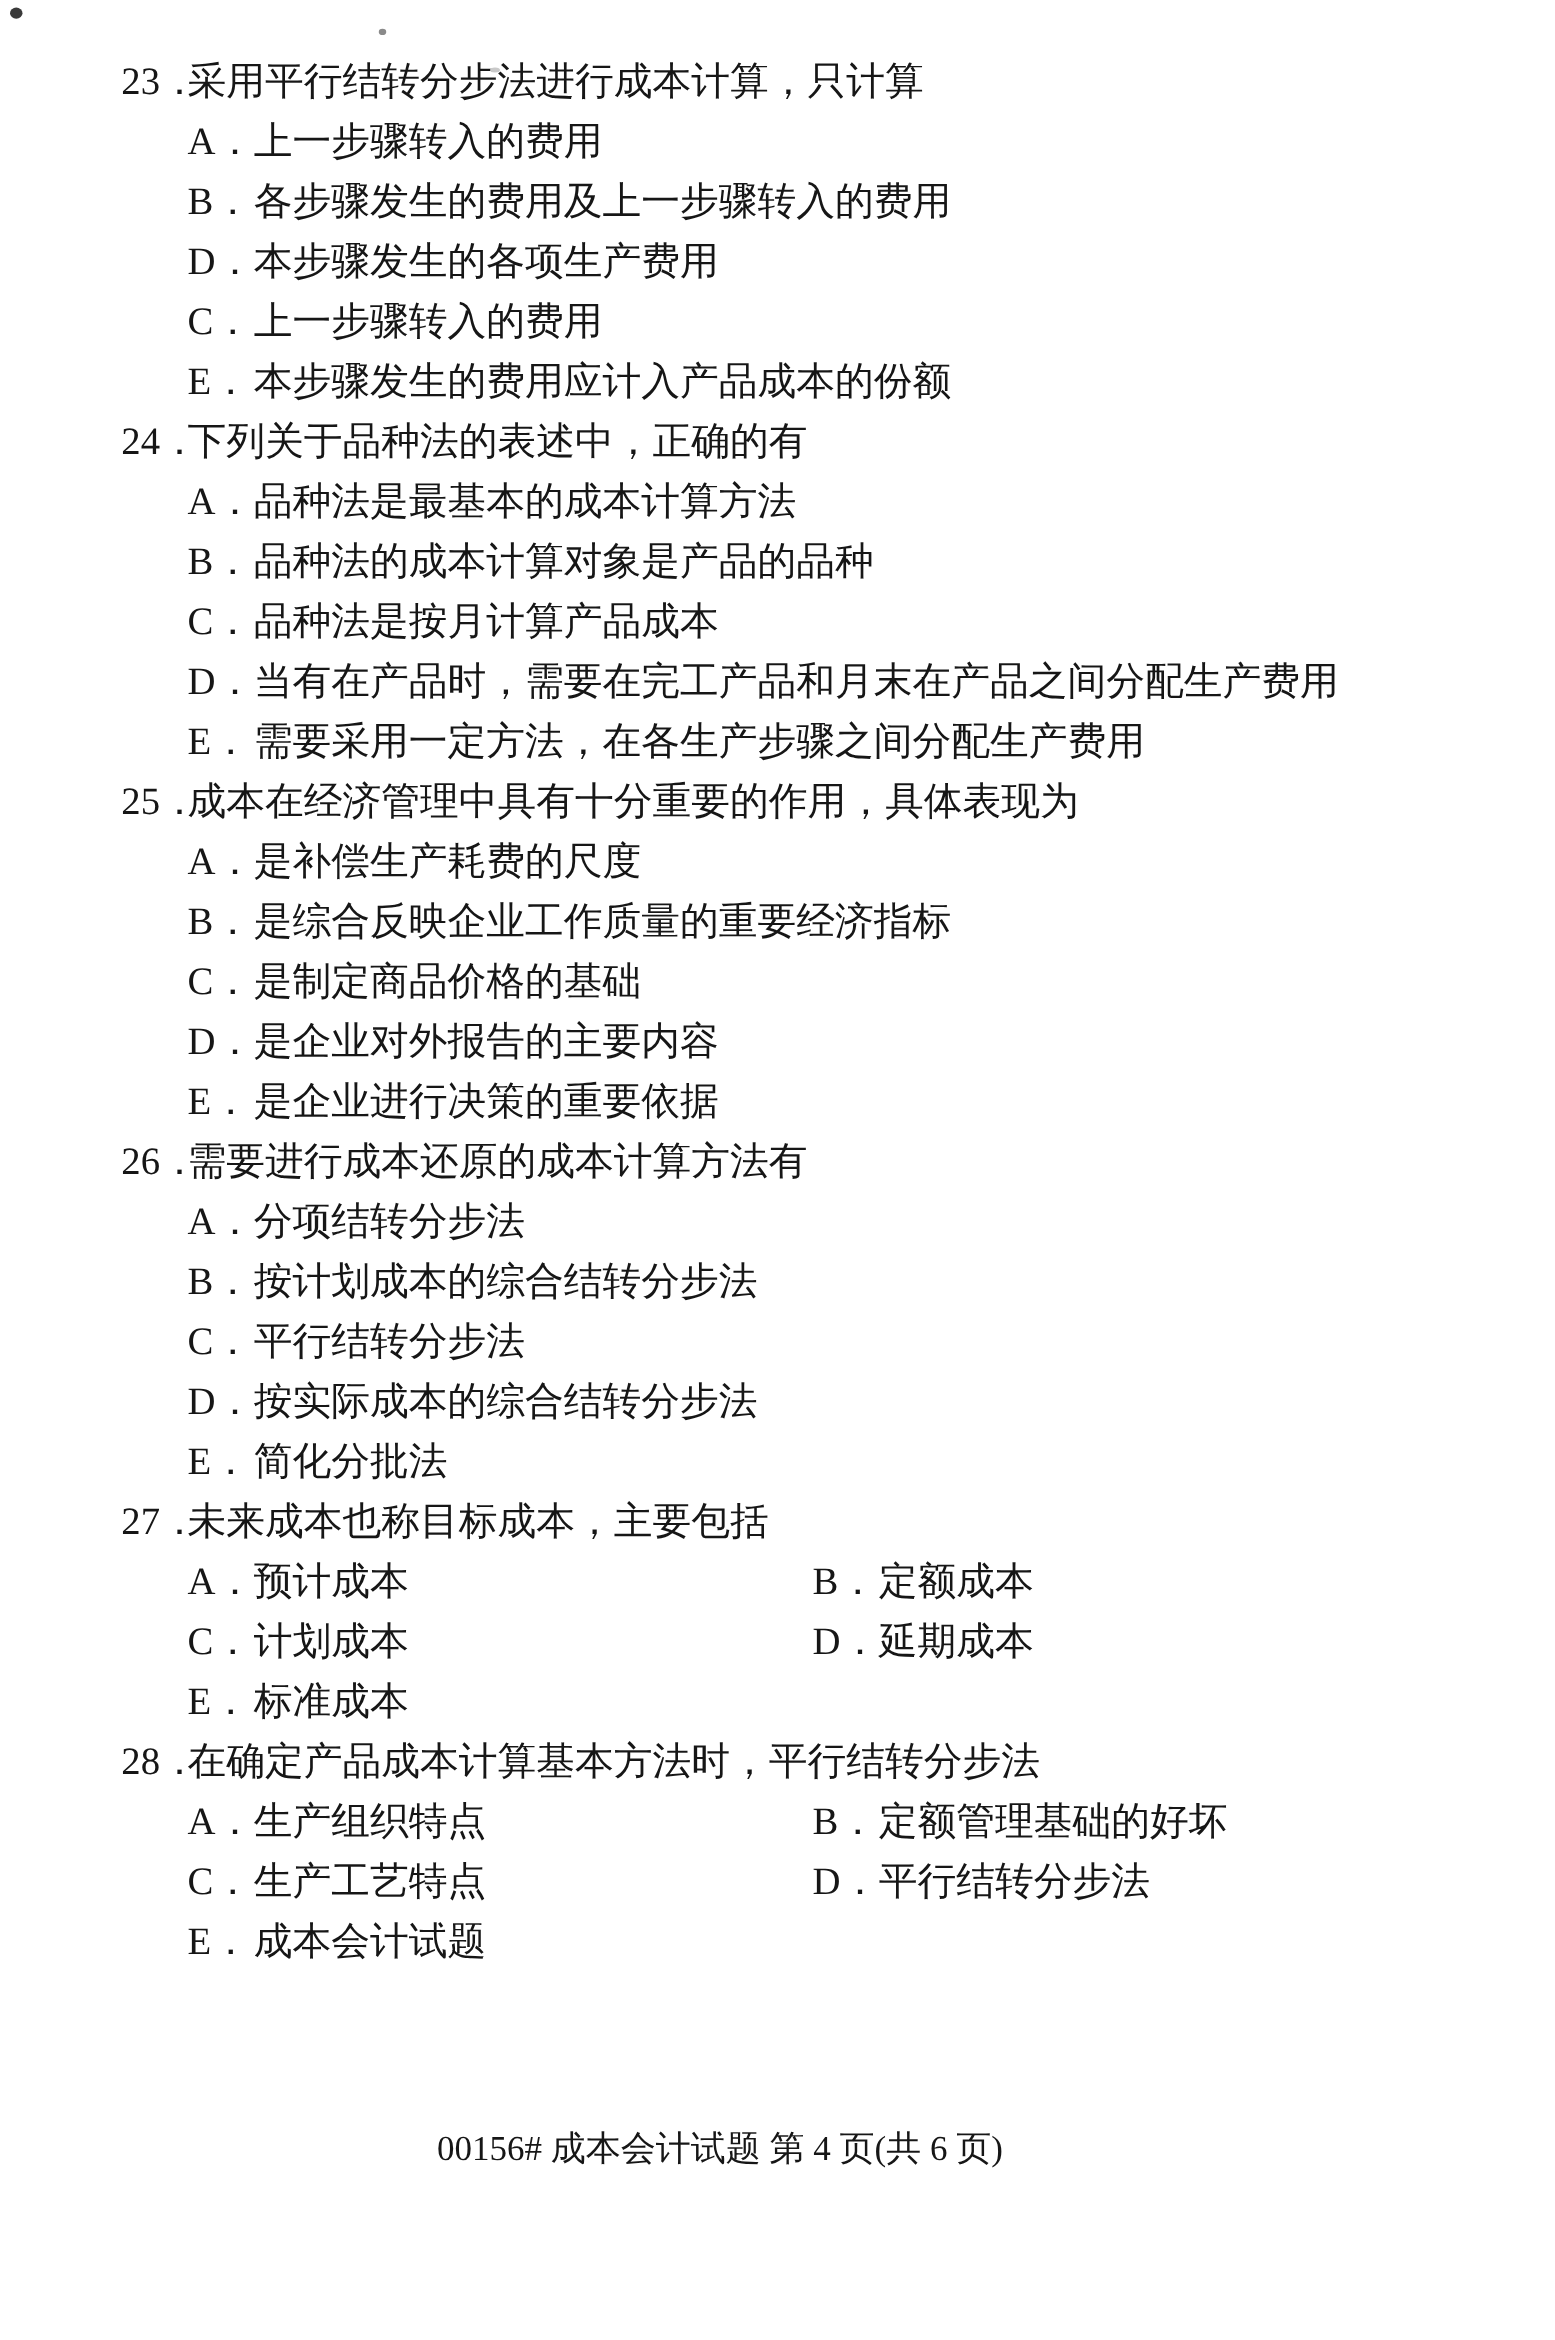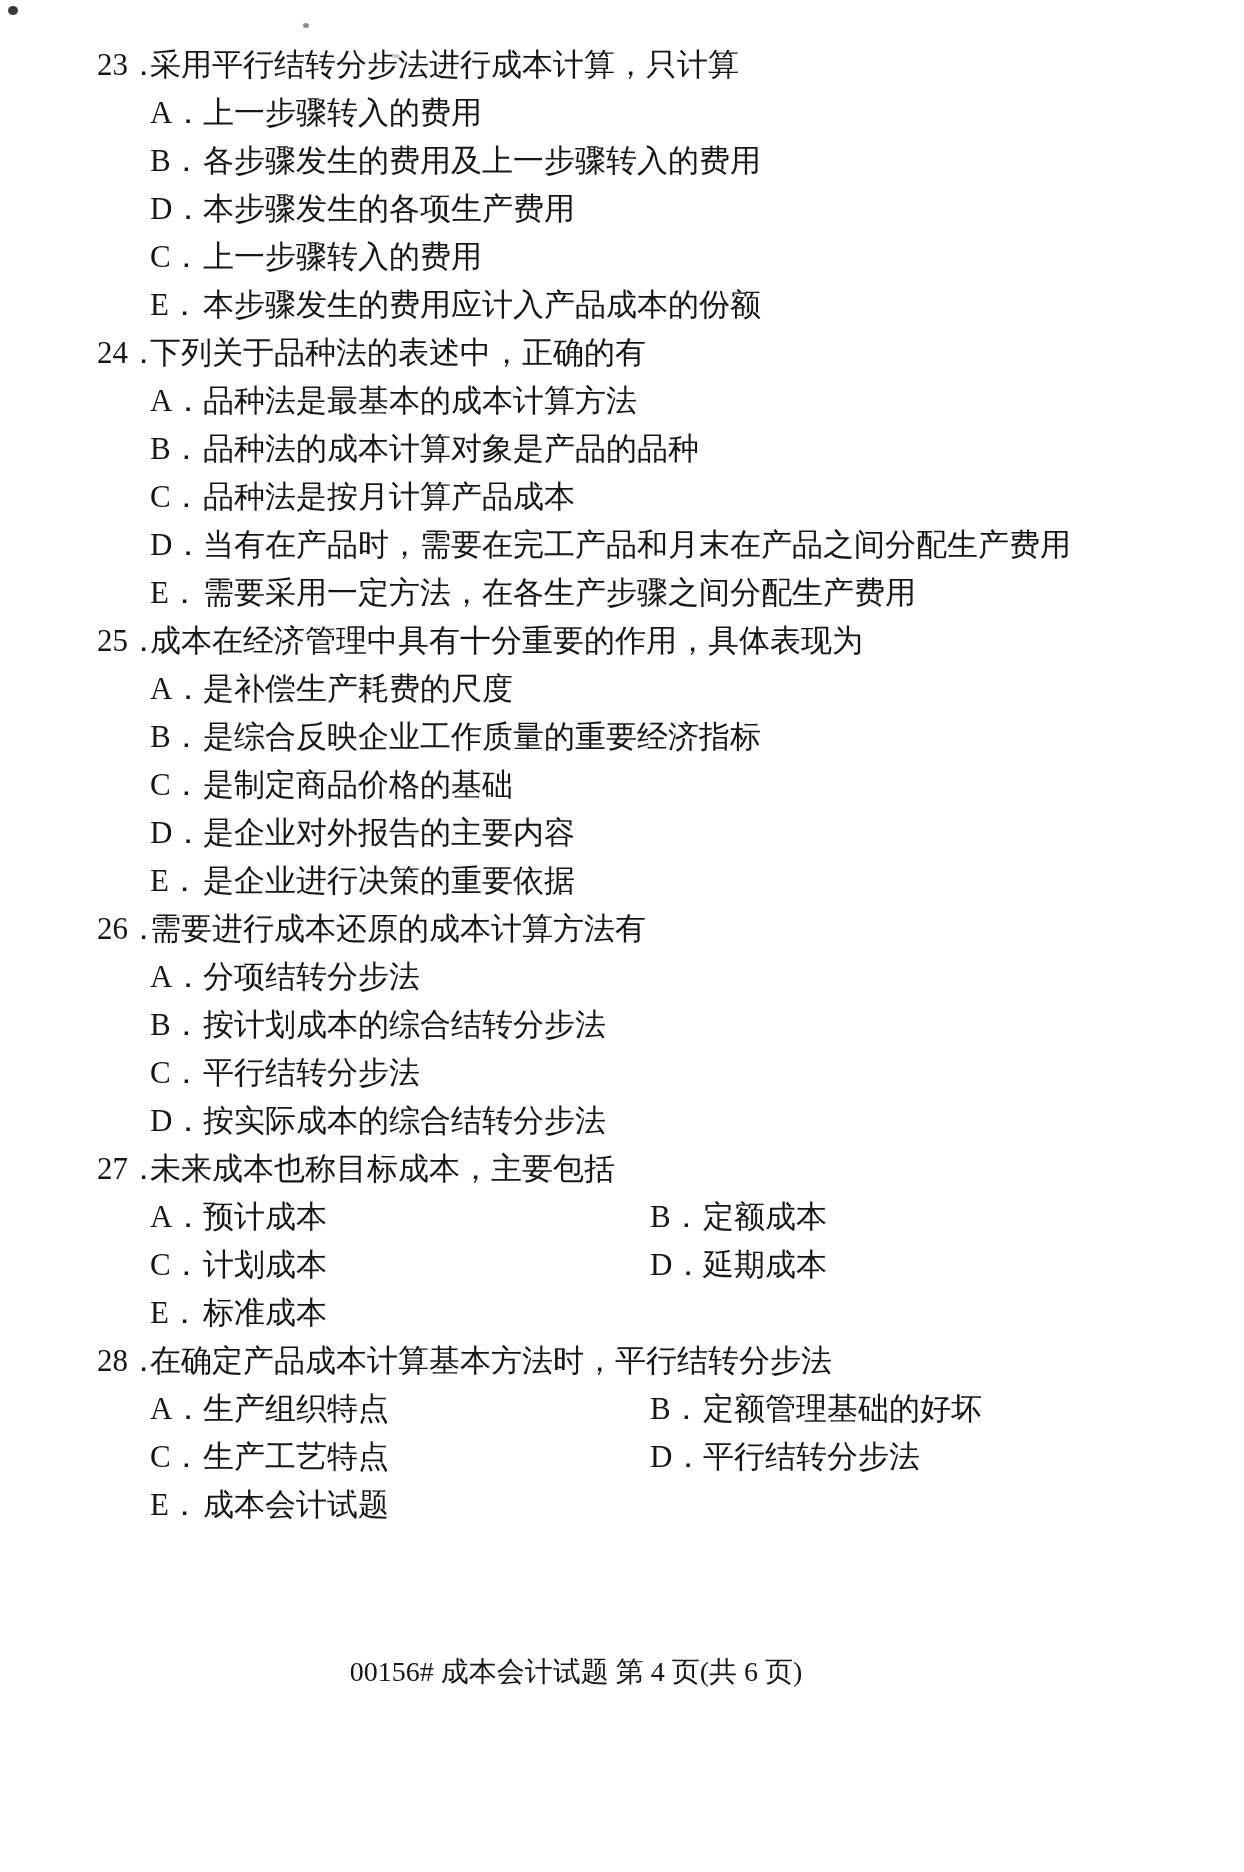--- a/index.html
+++ b/index.html
@@ -116,20 +116,23 @@
   </div>
   <div class="line opt">
     <span class="olabel">B．</span><span>按计划成本的综合结转分步法</span>
   </div>
   <div class="line opt">
     <span class="olabel">C．</span><span>平行结转分步法</span>
   </div>
   <div class="line opt">
     <span class="olabel">D．</span><span>按实际成本的综合结转分步法</span>
   </div>
+  <div class="line opt">
+    <span class="olabel">E．</span><span>简化分批法</span>
+  </div>
 
   <div class="line q">
     <span class="qnum">27．</span><span>未来成本也称目标成本，主要包括</span>
   </div>
   <div class="line opt">
     <span class="optcell-left"><span class="olabel">A．</span><span>预计成本</span></span><span class="optcell-right"><span class="olabel">B．</span><span>定额成本</span></span>
   </div>
   <div class="line opt">
     <span class="optcell-left"><span class="olabel">C．</span><span>计划成本</span></span><span class="optcell-right"><span class="olabel">D．</span><span>延期成本</span></span>
   </div>

